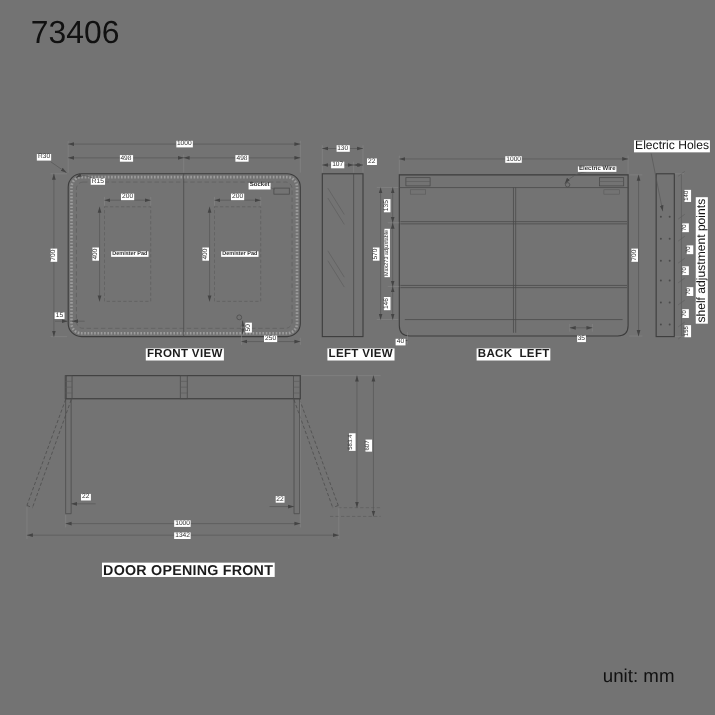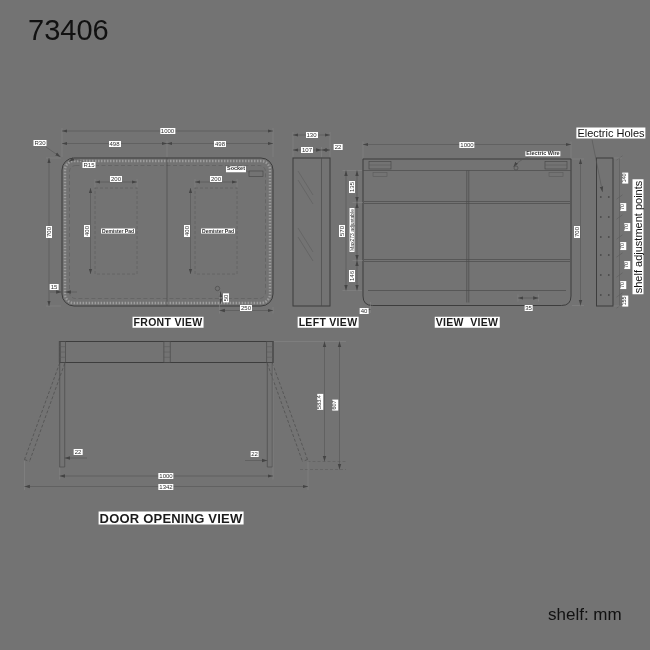--- a/index.html
+++ b/index.html
@@ -265,34 +265,34 @@
 
   <span class="lbl" style="left:467px;top:144.5px">1000</span>
   <span class="lbl t55 bold" style="left:543px;top:153.5px">Electric Wire</span>
   <span class="lbl rot" style="left:341.5px;top:230.5px">570</span>
   <span class="lbl rot" style="left:351.5px;top:186.5px">135</span>
   <span class="lbl rot t5" style="left:352px;top:229.5px">Max273 adjustable</span>
   <span class="lbl rot" style="left:351.5px;top:275.5px">146</span>
   <span class="lbl" style="left:364px;top:310.5px">40</span>
   <span class="lbl" style="left:528.5px;top:308px">35</span>
   <span class="lbl rot" style="left:576.5px;top:232px">700</span>
-  <span class="lbl cap" style="left:467px;top:322px">VIEW  VIEW</span>
+  <span class="lbl cap" style="left:467px;top:322px">BACK  LEFT</span>
 
   <span class="lbl note" style="left:611px;top:133px">Electric Holes</span>
   <span class="lbl rot t55" style="left:625px;top:177.5px">140</span>
   <span class="lbl rot t55" style="left:623px;top:207px">70</span>
   <span class="lbl rot t55" style="left:627px;top:227px">70</span>
   <span class="lbl rot t55" style="left:623px;top:246px">70</span>
   <span class="lbl rot t55" style="left:627px;top:265px">70</span>
   <span class="lbl rot t55" style="left:623px;top:285px">70</span>
   <span class="lbl rot t55" style="left:625px;top:300.5px">155</span>
   <span class="lbl rot note" style="left:638px;top:237px">shelf adjustment points</span>
 
   <span class="lbl" style="left:78px;top:452px">22</span>
   <span class="lbl" style="left:254.5px;top:454px">22</span>
   <span class="lbl rot t55" style="left:319.5px;top:402px">583.4</span>
   <span class="lbl rot t55" style="left:334.5px;top:405px">607</span>
   <span class="lbl" style="left:166px;top:476px">1000</span>
   <span class="lbl" style="left:166px;top:486.5px">1342</span>
-  <span class="lbl big" style="left:171px;top:518px">DOOR OPENING VIEW</span>
-
-  <div class="unit">shelf: mm</div>
+  <span class="lbl big" style="left:171px;top:518px">DOOR OPENING FRONT</span>
+
+  <div class="unit">unit: mm</div>
 </div>
 
 </body></html>

